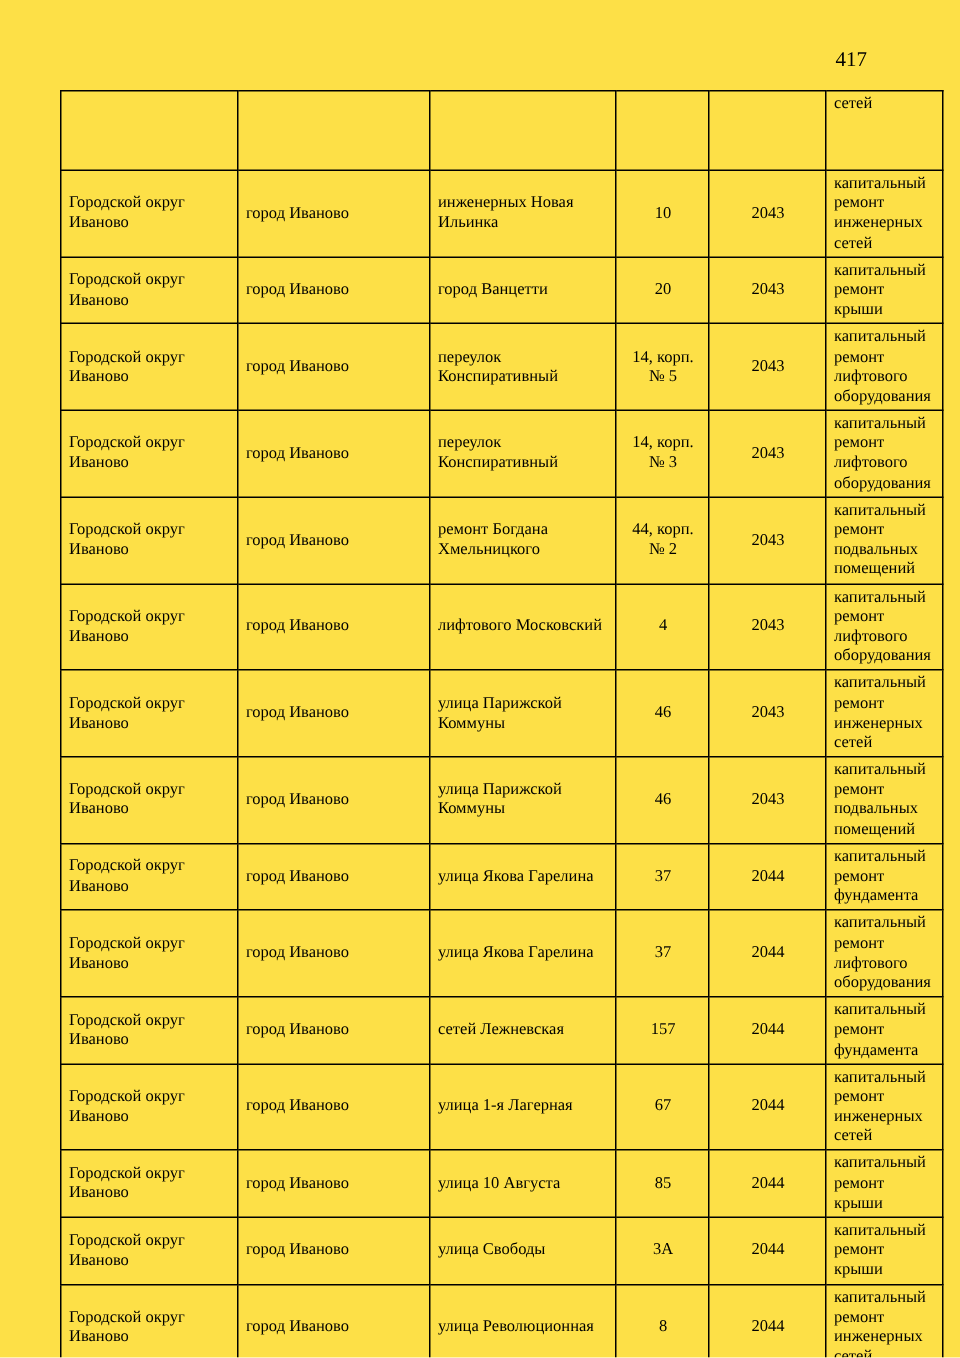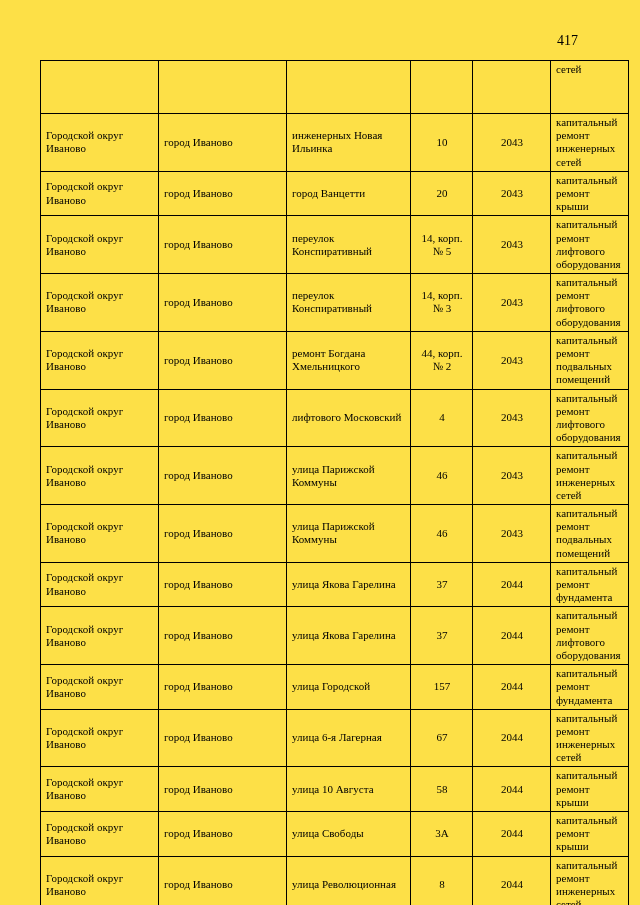--- a/index.html
+++ b/index.html
@@ -140,38 +140,38 @@
           <td class="col-district">Городской округ Иваново</td>
           <td class="col-city">город Иваново</td>
           <td class="col-street">улица Якова Гарелина</td>
           <td class="col-house">37</td>
           <td class="col-year">2044</td>
           <td class="col-work">капитальный ремонт лифтового оборудования</td>
         </tr>
         <tr class="data-row">
           <td class="col-district">Городской округ Иваново</td>
           <td class="col-city">город Иваново</td>
-          <td class="col-street">улица Городской</td>
+          <td class="col-street">сетей Лежневская</td>
           <td class="col-house">157</td>
           <td class="col-year">2044</td>
           <td class="col-work">капитальный ремонт фундамента</td>
         </tr>
         <tr class="data-row">
           <td class="col-district">Городской округ Иваново</td>
           <td class="col-city">город Иваново</td>
-          <td class="col-street">улица 6-я Лагерная</td>
+          <td class="col-street">улица 1-я Лагерная</td>
           <td class="col-house">67</td>
           <td class="col-year">2044</td>
           <td class="col-work">капитальный ремонт инженерных сетей</td>
         </tr>
         <tr class="data-row">
           <td class="col-district">Городской округ Иваново</td>
           <td class="col-city">город Иваново</td>
           <td class="col-street">улица 10 Августа</td>
-          <td class="col-house">58</td>
+          <td class="col-house">85</td>
           <td class="col-year">2044</td>
           <td class="col-work">капитальный ремонт крыши</td>
         </tr>
         <tr class="data-row">
           <td class="col-district">Городской округ Иваново</td>
           <td class="col-city">город Иваново</td>
           <td class="col-street">улица Свободы</td>
           <td class="col-house">3А</td>
           <td class="col-year">2044</td>
           <td class="col-work">капитальный ремонт крыши</td>

